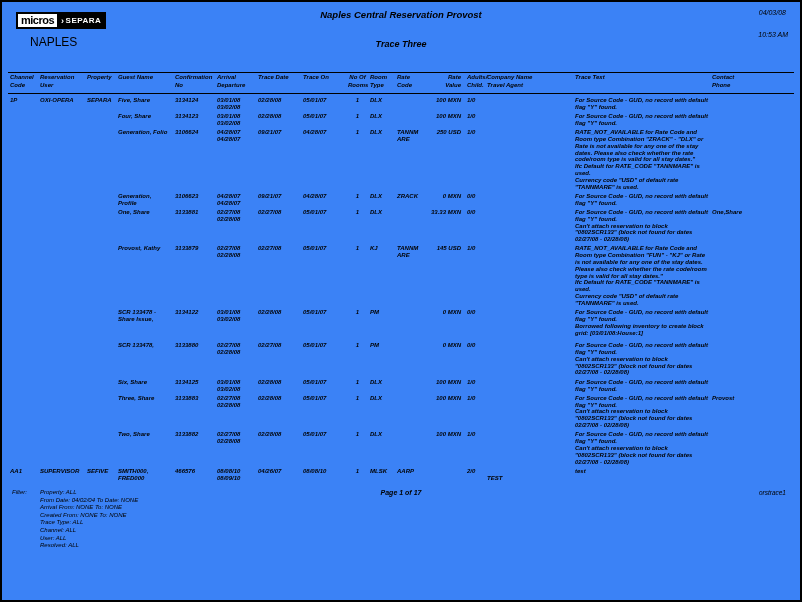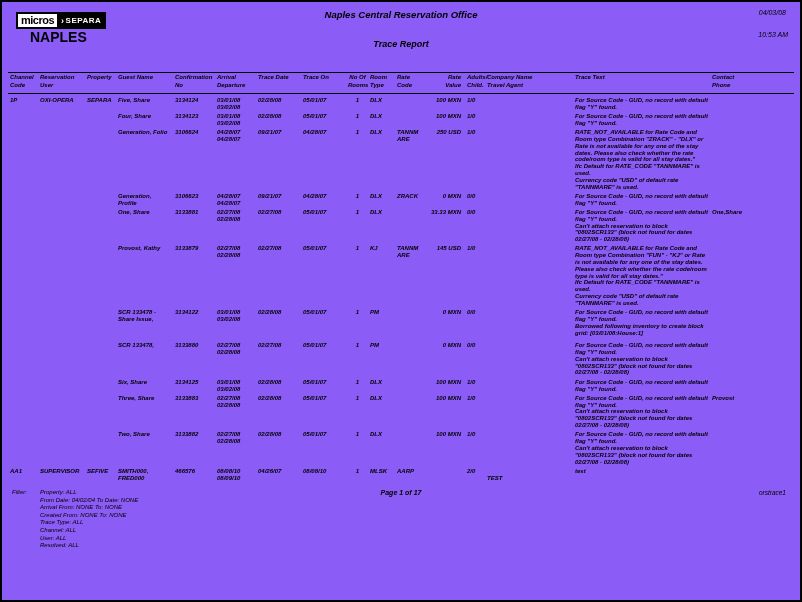--- a/index.html
+++ b/index.html
@@ -1,32 +1,32 @@
 <!DOCTYPE html>
 <html><head>
 <meta charset="utf-8">
 <style>
   html,body { margin:0; padding:0; background:#fff; }
   .page {
     position:relative; width:802px; height:602px; box-sizing:border-box;
-    border:2px solid #000; background:#8b5cf6; color:#000;
+    border:2px solid #000; background:#3b82f6; color:#000;
     font-family:"Liberation Sans", sans-serif; overflow:hidden;
   }
   
   .logo { position:absolute; left:14px; top:10px; display:flex; align-items:stretch; height:17px; }
   .logo-micros {
     border:2px solid #000; background:#fff; color:#000; font-weight:bold;
     font-size:11px; line-height:13px; padding:0 3px; letter-spacing:-0.5px;
   }
   .logo-fidelio {
     background:#000; color:#fff; font-weight:bold; font-size:8px;
     display:flex; align-items:center; padding:0 5px 0 2px; letter-spacing:0.5px;
   }
   .logo-arrow { font-size:9px; margin-right:1px; }
-  .property-name { position:absolute; left:28px; top:27px; font-weight:bold; font-size:14px; }
+  .property-name { position:absolute; left:28px; top:33px; font-weight:normal; font-size:12px; }
   .title { position:absolute; top:7px; left:0; right:0; text-align:center; font-weight:bold; font-style:italic; font-size:9.5px; }
   .subtitle { position:absolute; top:37px; left:0; right:0; text-align:center; font-weight:bold; font-style:italic; font-size:9px; }
   .run-date { position:absolute; top:7px; right:14px; font-style:italic; font-size:7px; }
   .run-time { position:absolute; top:29px; right:12px; font-style:italic; font-size:7px; }
   
   .rule { position:absolute; left:6px; right:6px; height:1px; background:#000; }
   .rule-top { top:70px; }
   .rule-mid { top:91px; }
   
   .thead, .trow { display:flex; }
@@ -77,22 +77,22 @@
 
   <div class="logo">
     <span class="logo-micros">micros</span>
     <span class="logo-fidelio">
         <span class="logo-arrow">›</span>
         <span>SEPARA</span>
       </span>
   </div>
 
   <div class="property-name">NAPLES</div>
-  <div class="title">Naples Central Reservation Office</div>
-  <div class="subtitle">Trace Report</div>
+  <div class="title">Naples Central Reservation Provost</div>
+  <div class="subtitle">Trace Three</div>
   <div class="run-date">04/03/08</div>
   <div class="run-time">10:53 AM</div>
 
   <div class="rule rule-top"></div>
   <div class="thead" id="thead">
       <div class="hcell col-channel">Channel
 Code</div>
       <div class="hcell col-user">Reservation
 User</div>
       <div class="hcell col-property">Property</div>

